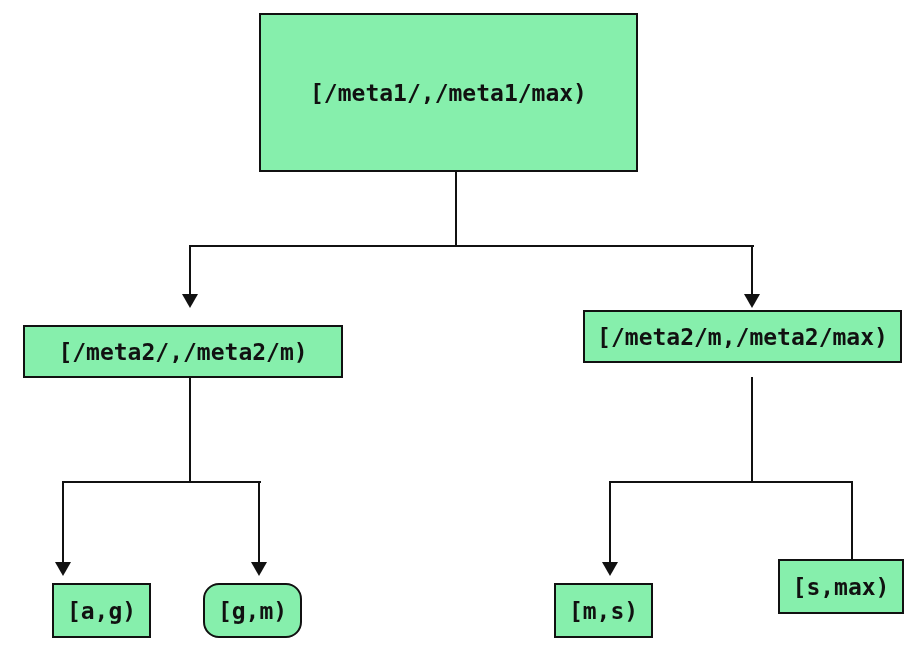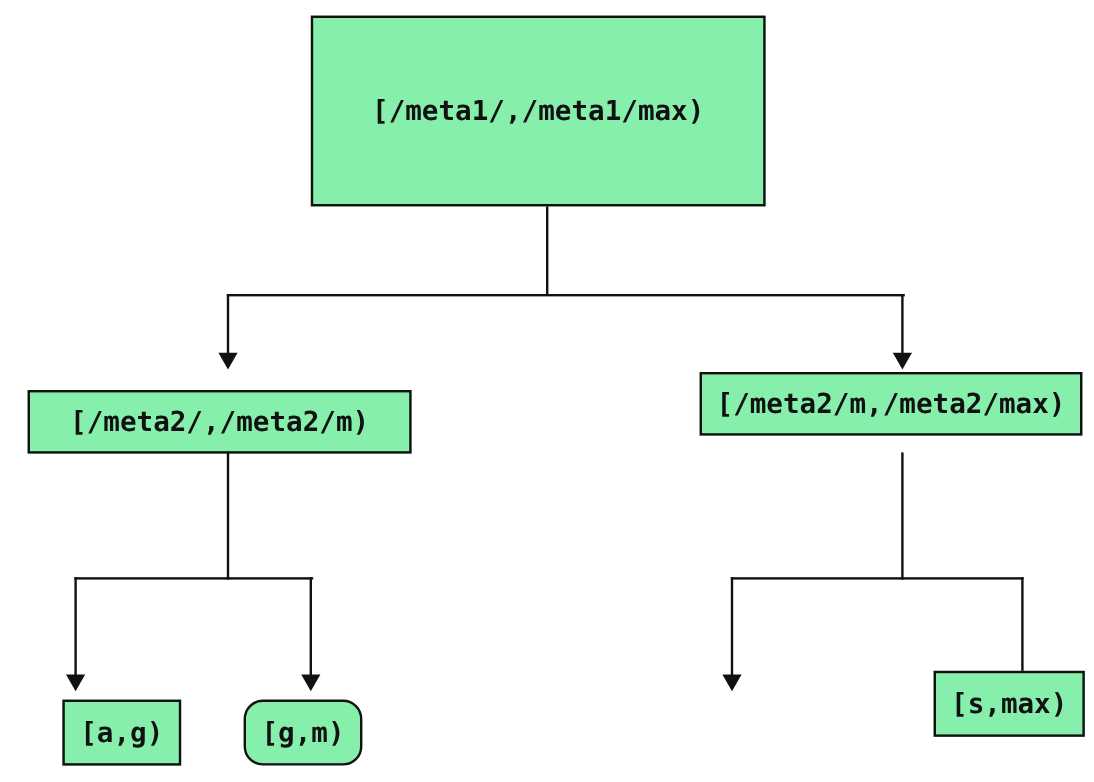--- a/index.html
+++ b/index.html
@@ -109,17 +109,20 @@
   <div class="vline right-drop-b"></div>
   <div class="arrow-down arrow-leaf-2"></div>
   <div class="arrow-down arrow-leaf-3"></div>
 
   <div class="node node-leaf-0">
     <span>[a,g)</span>
   </div>
   <div class="node node-leaf-1">
     <span>[g,m)</span>
   </div>
+  <div class="node node-leaf-2">
+    <span>[m,s)</span>
+  </div>
   <div class="node node-leaf-3">
     <span>[s,max)</span>
   </div>
 
 </div>
 
 </body></html>

